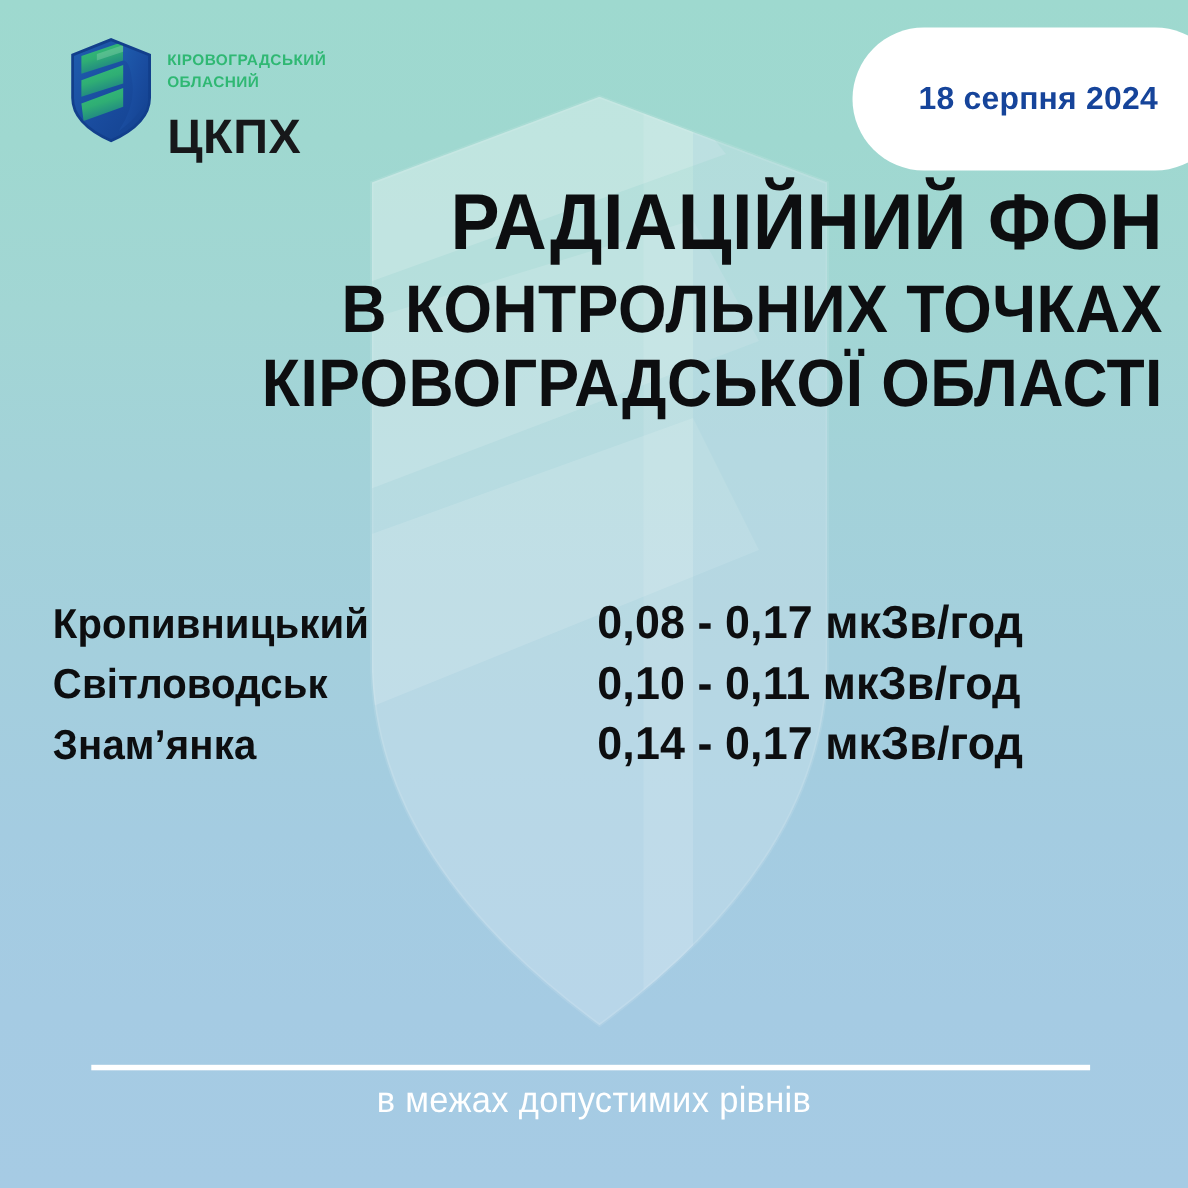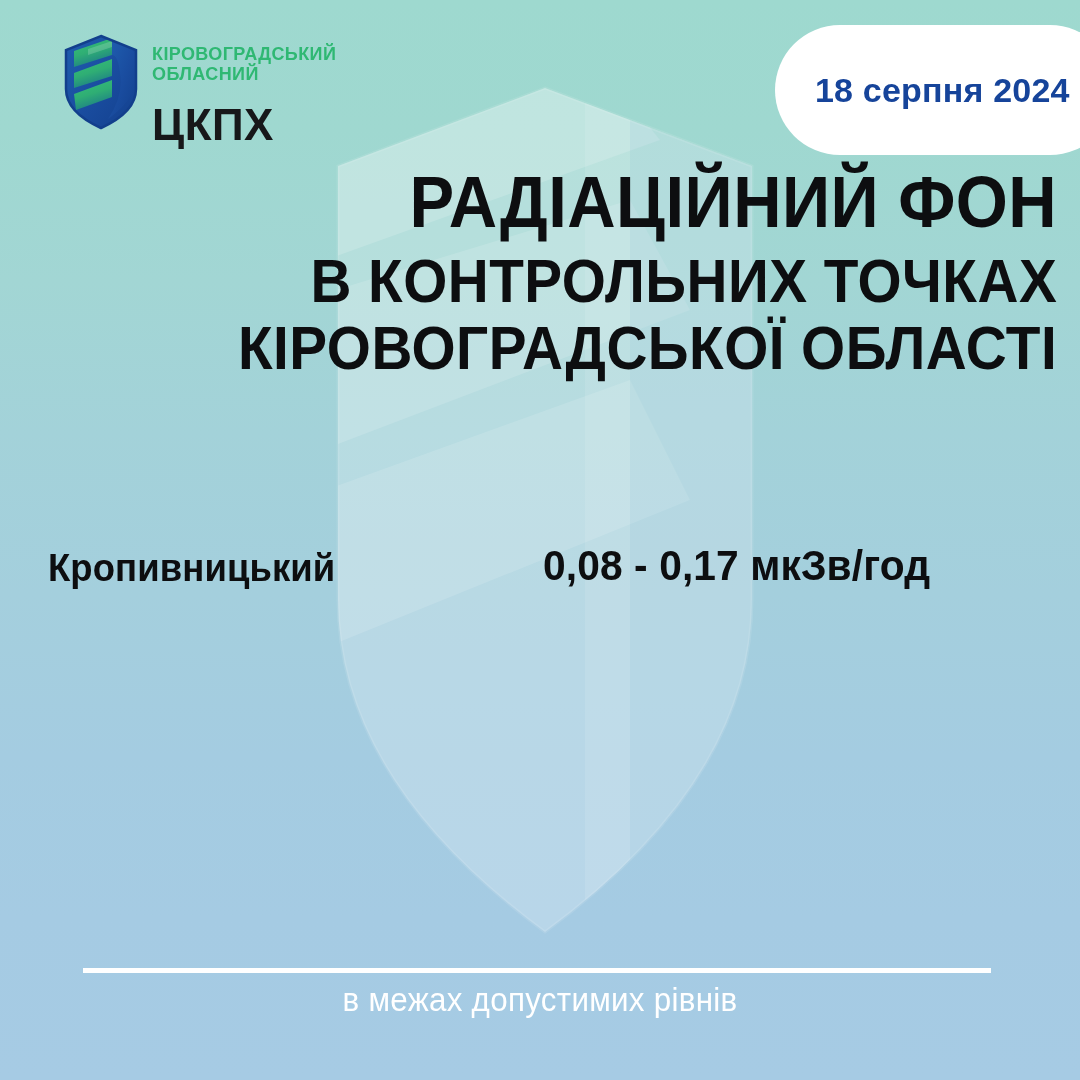--- a/index.html
+++ b/index.html
@@ -52,21 +52,21 @@
   .logo-mark { width: 78px; height: 98px; flex: none; }
   .logo-mark svg { display: block; width: 100%; height: 100%; }
   .logo-words {
     display: flex;
     flex-direction: column;
     padding-top: 11px;
   }
   .logo-sub {
     font-family: "Liberation Sans", sans-serif;
     font-weight: bold;
-    font-size: 18px;
+    font-size: 14px;
     line-height: 20px;
     letter-spacing: 0.4px;
     color: #2fb873;
     white-space: pre-line;
   }
   .logo-abbr {
     font-family: "Liberation Sans", sans-serif;
     font-weight: bold;
     font-size: 44px;
     line-height: 46px;
@@ -85,24 +85,25 @@
     border-radius: 65px;
     display: flex;
     align-items: center;
     justify-content: flex-start;
     padding-left: 40px;
     box-sizing: border-box;
   }
   .date-badge-text {
     font-family: "Liberation Sans", sans-serif;
     font-weight: bold;
-    font-size: 34px;
+    font-size: 29px;
     letter-spacing: 0.2px;
     color: #16449a;
     white-space: nowrap;
+    margin-left: 20px;
   }
 
   
   .title-block {
     position: absolute;
     left: 0;
     top: 168px;
     width: 1080px;
     text-align: right;
     margin-left: 15px;
@@ -261,18 +262,26 @@
     <div class="title-line l1">РАДІАЦІЙНИЙ ФОН</div>
     <div class="title-line l2">В КОНТРОЛЬНИХ ТОЧКАХ</div>
     <div class="title-line l3">КІРОВОГРАДСЬКОЇ ОБЛАСТІ</div>
   </div>
 
   <div class="rows">
     <div class="row">
       <span class="row-label">Кропивницький</span>
       <span class="row-value">0,08 - 0,17 мкЗв/год</span>
     </div>
+    <div class="row">
+      <span class="row-label">Світловодськ</span>
+      <span class="row-value">0,10 - 0,11 мкЗв/год</span>
+    </div>
+    <div class="row">
+      <span class="row-label">Знам’янка</span>
+      <span class="row-value">0,14 - 0,17 мкЗв/год</span>
+    </div>
   </div>
 
   <div class="footer-rule"></div>
   <div class="footer-note">в межах допустимих рівнів</div>
 
 </div>
 
 </body></html>

